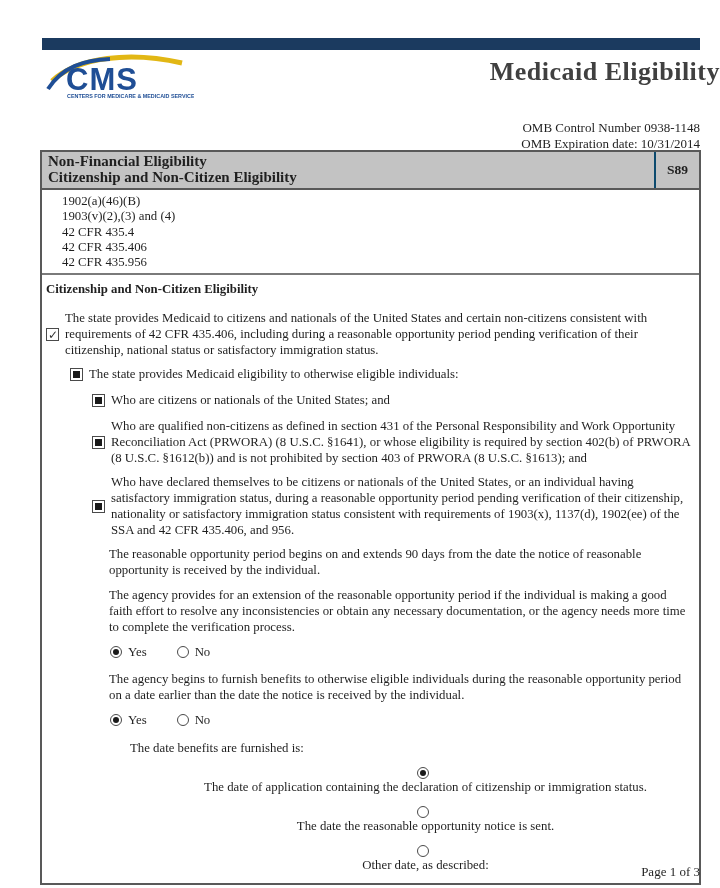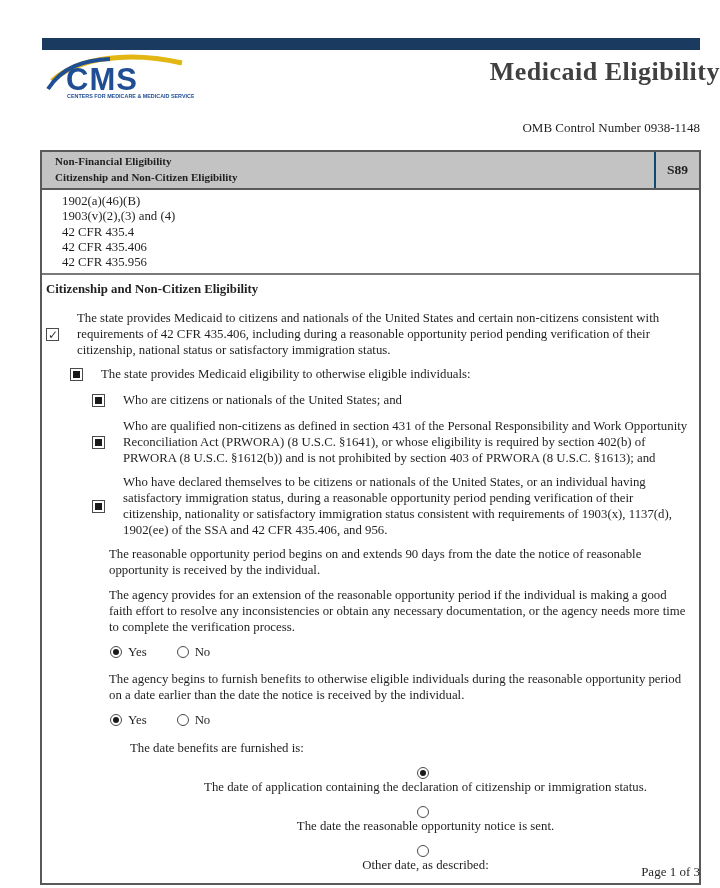--- a/index.html
+++ b/index.html
@@ -43,25 +43,24 @@
     border: 2px solid #595959;
     background: #ffffff;
   }
   .formbox-header {
     display: flex;
     background: #c3c3c3;
     border-bottom: 2px solid #595959;
   }
   .header-titles {
     flex: 1;
-    padding: 2px 0 3px;
+    padding: 2px 6px 3px;
     font-weight: bold;
-    font-size: 11px;
+    font-size: 15px;
     line-height: 15.5px;
-    margin-left: 13px;
   }
   .header-code {
     width: 45px;
     border-left: 2px solid #0c4a6e;
     display: flex;
     align-items: center;
     justify-content: center;
     font-weight: bold;
     font-size: 13.5px;
   }
@@ -72,21 +71,21 @@
   }
   .divider { border: none; border-top: 2px solid #7a7a7a; }
   .section {
     padding: 6px 8px 10px 4px;
     font-size: 12.8px;
     line-height: 16px;
   }
   .section-heading { font-weight: bold; margin-bottom: 13px; }
   .row { display: flex; align-items: center; margin-bottom: 8px; }
   .row.para { display: block; margin-bottom: 9px; }
-  .row-text { margin-left: 18px; }
+  .row-text { margin-left: 6px; }
   .ind1 { margin-left: 24px; }
   .ind2 { margin-left: 46px; }
   .ind3 { margin-left: 63px; }
   .ind4 { margin-left: 64px; }
   .ind5 { margin-left: 84px; }
   .ind6 { margin-left: 108px; flex-direction: column; }
   .w-intro { max-width: 634px; }
   .w-sub  { max-width: 590px; }
   
   .cb {
@@ -149,20 +148,21 @@
       <path d="M4 36 C 18 14, 40 7, 66 6" fill="none" stroke="#1f4e95" stroke-width="4"></path>
       <text x="22" y="37" font-size="31" font-weight="bold" fill="#1f4e95" font-family="Liberation Sans, sans-serif" letter-spacing="1">CMS</text>
       <text x="23" y="45" font-size="5.4" font-weight="bold" fill="#1f4e95" font-family="Liberation Sans, sans-serif">CENTERS FOR MEDICARE &amp; MEDICAID SERVICES</text>
     </svg>
   </div>
 
   <div class="doc-title">Medicaid Eligibility</div>
 
   <div class="omb">
     <div>OMB Control Number 0938-1148</div>
+    <div>OMB Expiration date: 10/31/2014</div>
   </div>
 
   <div class="formbox">
 
     <div class="formbox-header">
       <div class="header-titles">
         <div>Non-Financial Eligibility</div>
         <div>Citizenship and Non-Citizen Eligibility</div>
       </div>
       <div class="header-code">S89</div>

